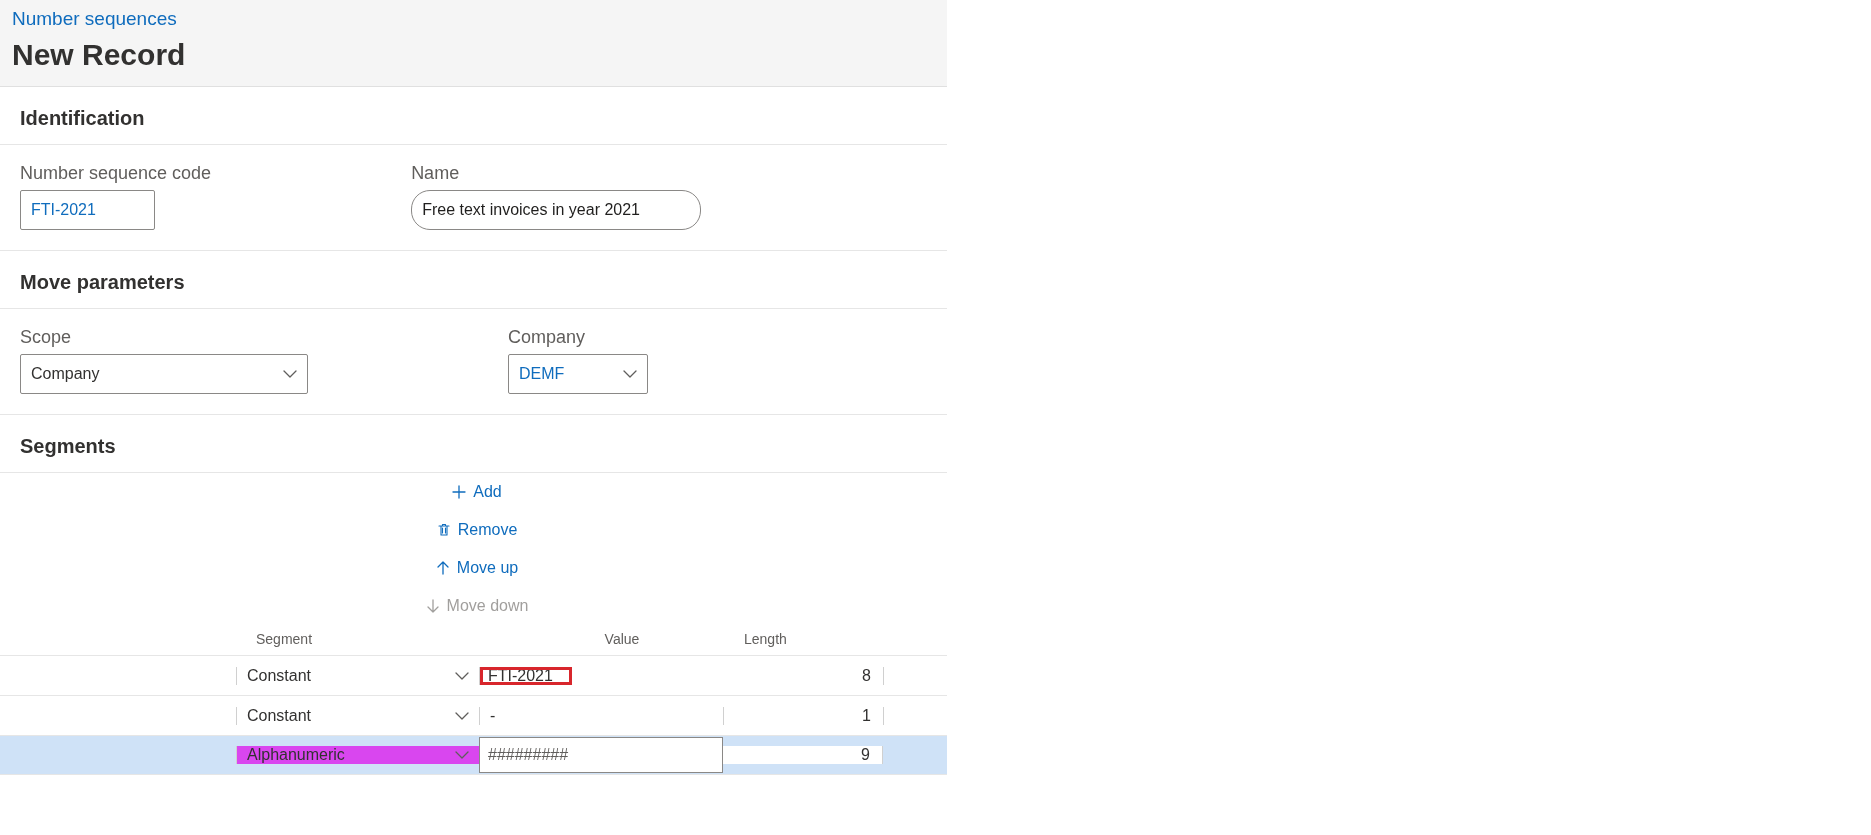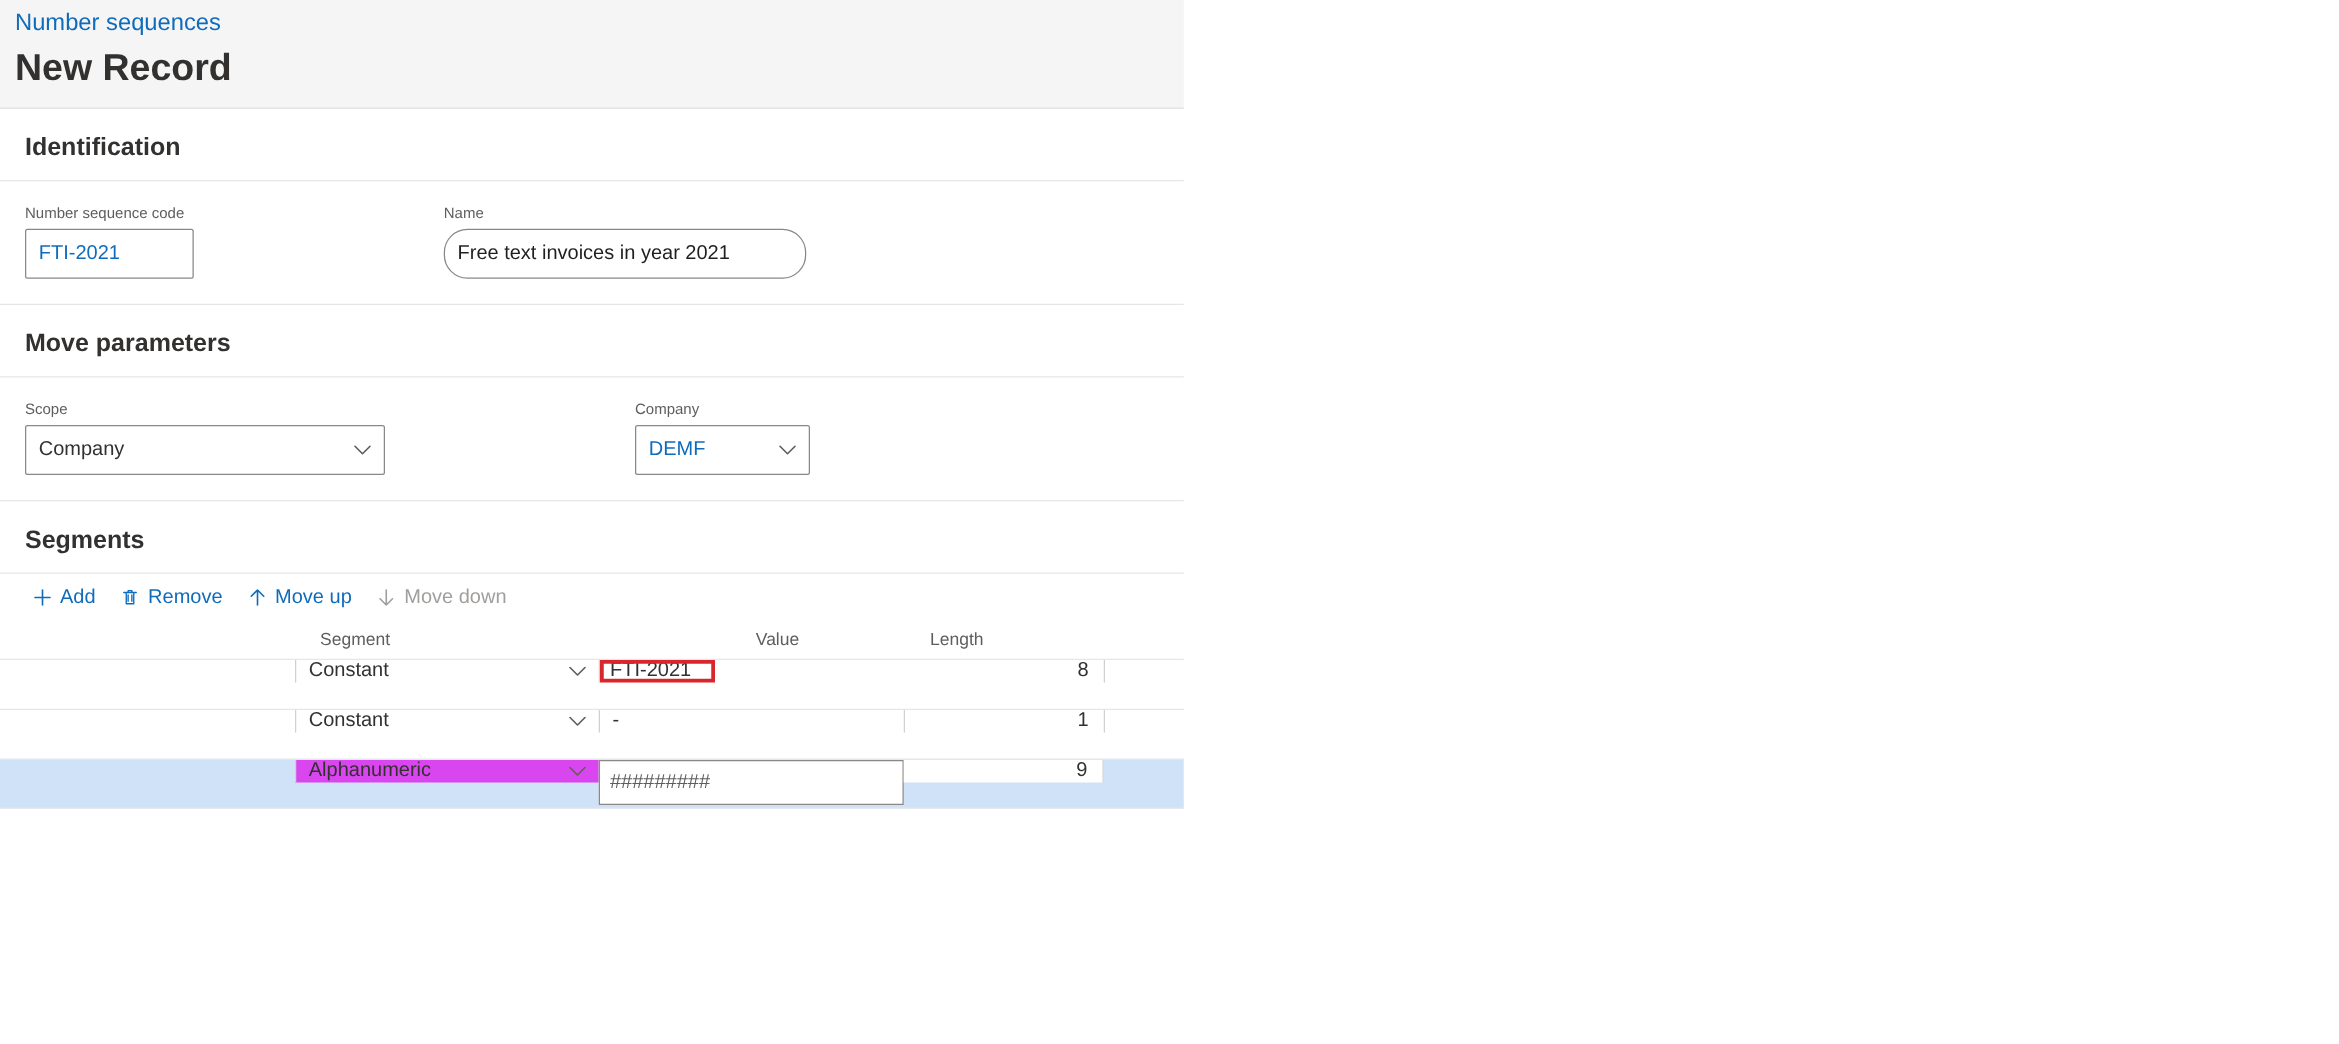--- a/index.html
+++ b/index.html
@@ -42,21 +42,21 @@
     border-bottom: 1px solid #e6e6e6;
     cursor: pointer;
   }
   .section-body {
     padding: 18px 20px 20px 20px;
     display: flex;
     gap: 200px;
   }
   .field-group {}
   .field-label {
-    font-size: 12px;
+    font-size: 18px;
     color: #605e5c;
     margin-bottom: 6px;
   }
   .field-input {
     border: 1px solid #8a8886;
     border-radius: 2px;
     padding: 6px 10px;
     font-size: 16px;
     height: 40px;
     background: #ffffff;
@@ -85,20 +85,21 @@
     height: 14px;
     flex: 0 0 auto;
   }
   .chevron svg { display: block; }
 
   .toolbar {
     padding: 10px 20px 10px 26px;
     display: flex;
     gap: 20px;
     align-items: center;
+    flex-direction: column;
   }
   .tool-btn {
     display: inline-flex;
     align-items: center;
     gap: 6px;
     font-size: 16px;
     color: #0f6cbd;
     background: none;
     border: none;
     cursor: pointer;
@@ -115,21 +116,21 @@
     color: #605e5c;
     padding: 6px 20px 8px 20px;
   }
   .gh-spacer { width: 236px; }
   .gh-seg { width: 244px; }
   .gh-val { width: 244px; text-align: center; }
   .gh-len { width: 160px; text-align: left; }
 
   .grid-row {
     display: flex;
-    align-items: flex-start;
+    align-items: center;
     height: 40px;
     border-top: 1px solid #e6e6e6;
   }
   .grid-row:last-child { border-bottom: 1px solid #e6e6e6; }
   .grid-row.selected { background: #cfe2f7; }
   .gr-spacer { width: 236px; border-left: 1px solid #e6e6e6; }
   .gr-seg-cell {
     width: 244px;
     border-left: 1px solid #d0d0d0;
     border-right: 1px solid #d0d0d0;

